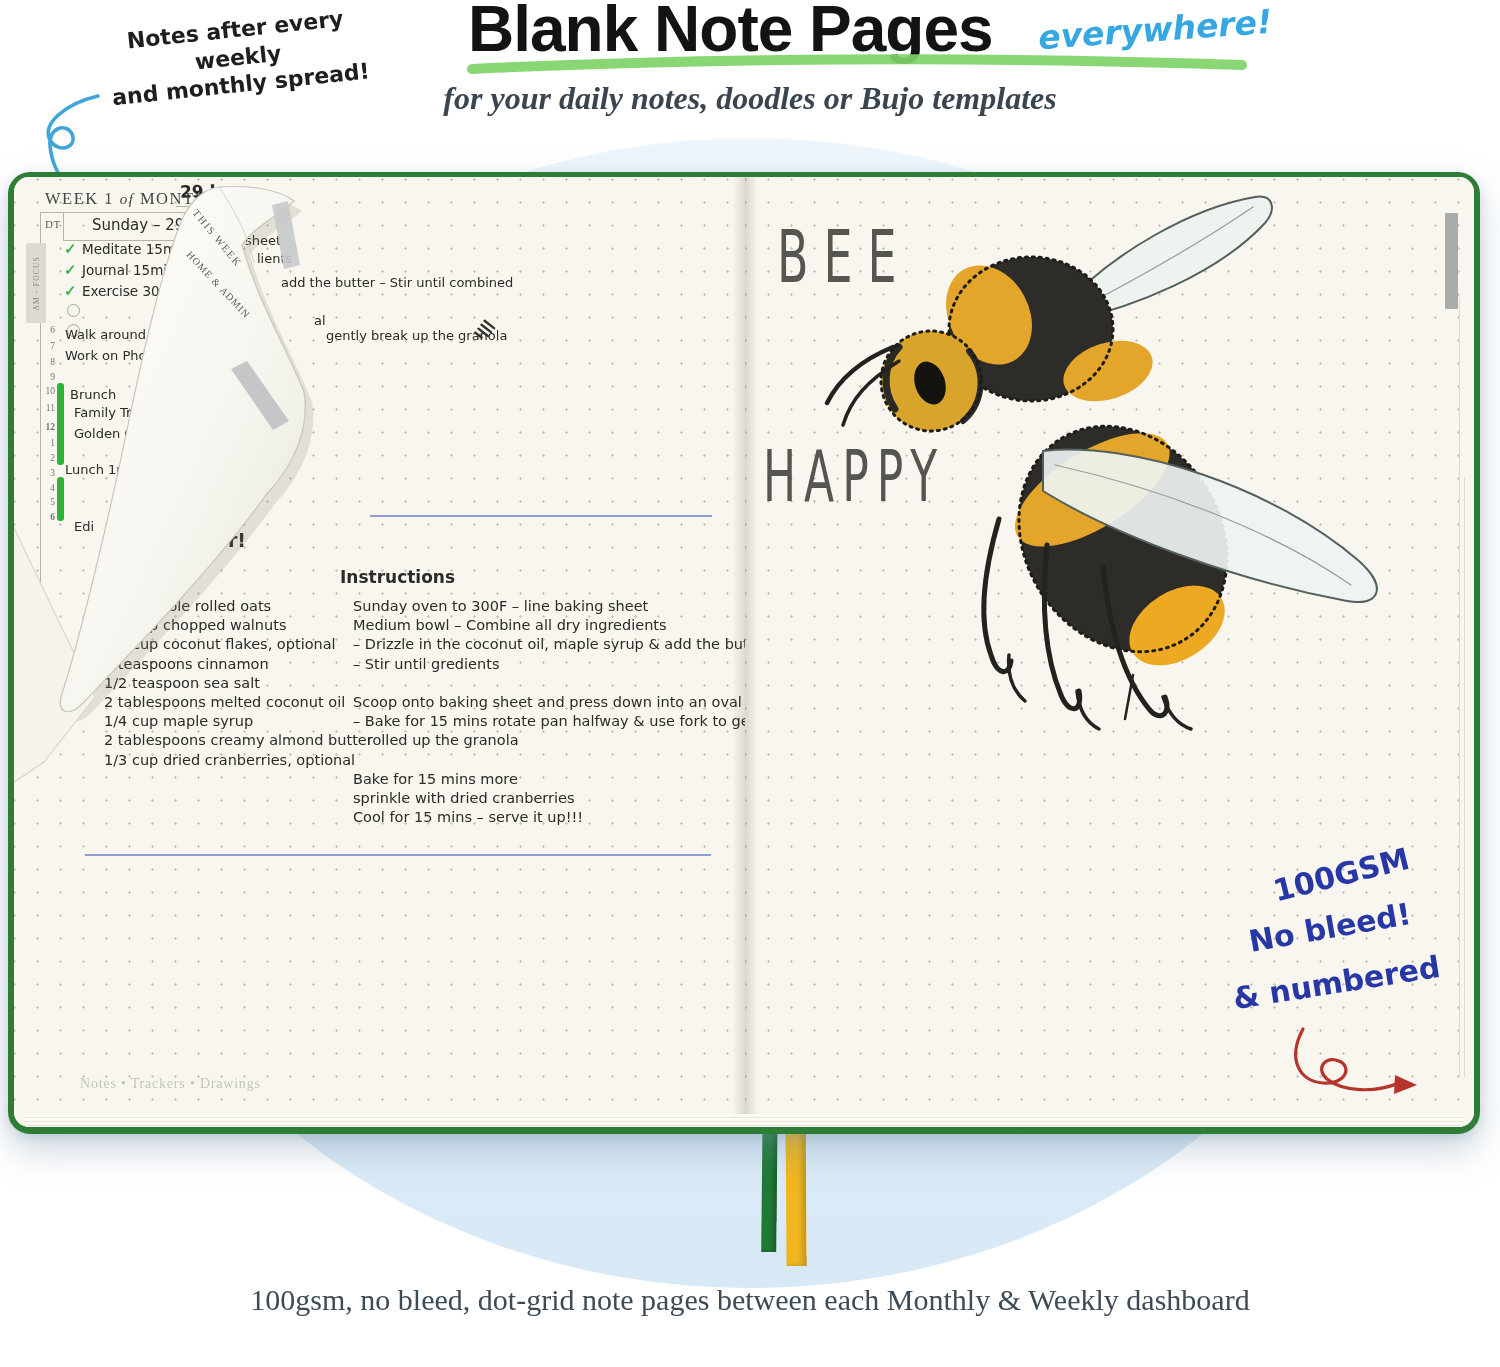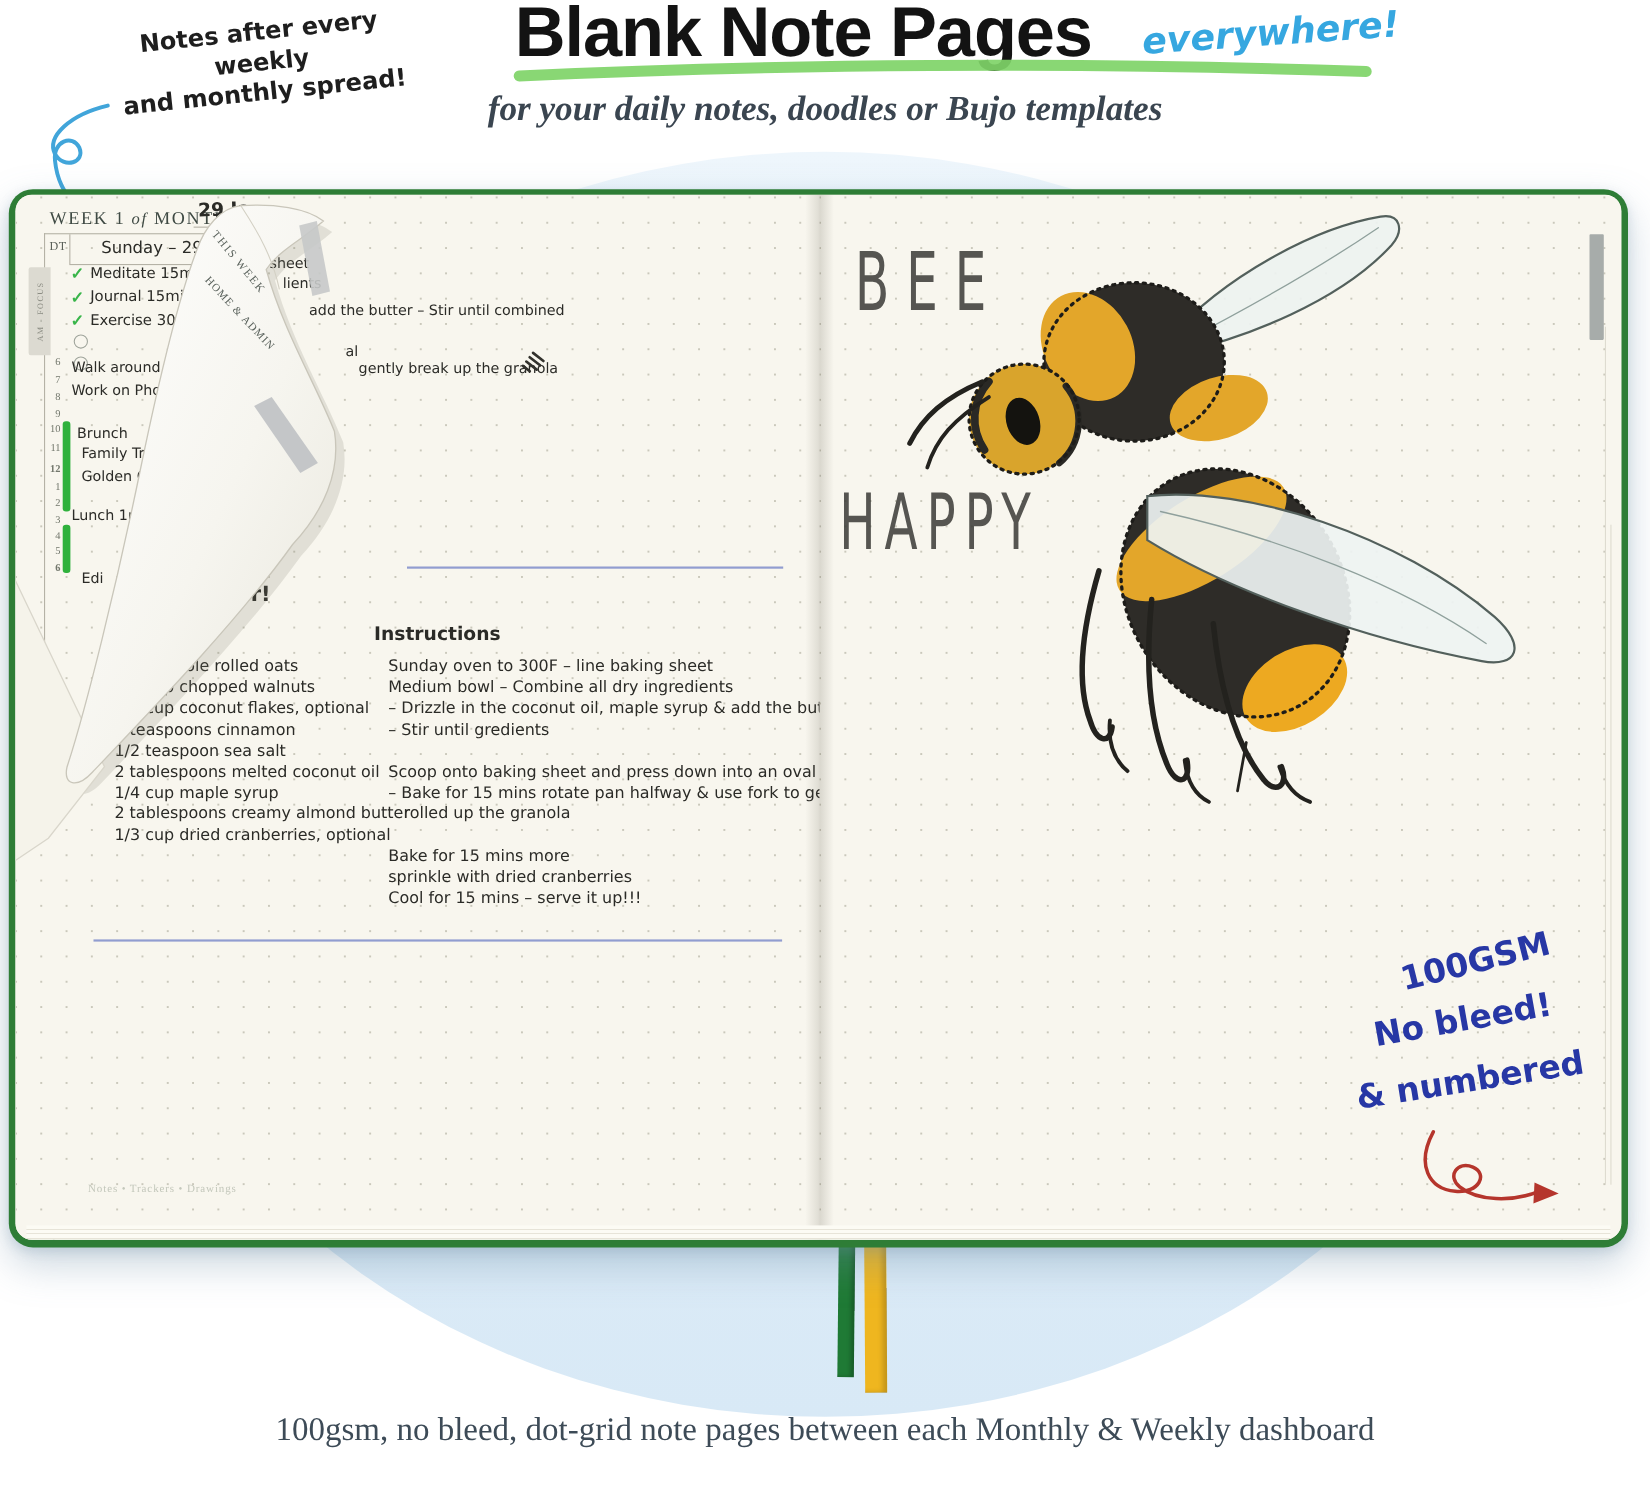--- a/index.html
+++ b/index.html
@@ -57,21 +57,21 @@
   
   .blueline{position:absolute;height:1.6px;background:#6f7fc5;opacity:.75;}
   .recipe-title{position:absolute;left:101px;top:352px;font-size:19px;font-weight:bold;}
   .ing-head{position:absolute;left:78px;top:398px;font-size:17px;font-weight:bold;}
   .ins-head{position:absolute;left:326px;top:390px;font-size:17px;font-weight:bold;}
   .ing-list{position:absolute;left:81px;top:421px;}
   .ins-list{position:absolute;left:339px;top:421px;}
   .ing-line,.ins-line{height:19.2px;font-size:14.5px;white-space:pre;}
   .ing-line:not(:first-child){padding-left:9px;}
   .pagenum{position:absolute;font-family:Liberation Mono, monospace;font-size:10px;color:#4c4c44;margin-top:44px;}
-  .footer-txt{position:absolute;left:66px;top:899px;font-family:"Liberation Serif",serif;font-size:10px;
+  .footer-txt{position:absolute;left:66px;top:899px;font-family:"Liberation Serif",serif;font-size:14px;
     color:#c3c7bb;letter-spacing:.8px;}
   
   .bigword{position:absolute;font-family:"DejaVu Sans",sans-serif;color:#3a3a36;opacity:.85;
     transform-origin:top left;}
   .word-bee{left:32px;top:36px;font-size:46px;letter-spacing:15px;transform:scaleY(1.6);}
   .word-happy{left:18px;top:258px;font-size:44px;letter-spacing:8px;transform:scaleY(1.6);}
   .bluenote{position:absolute;font-family:"DejaVu Sans",sans-serif;font-weight:bold;font-size:30px;
     color:#2737a5;white-space:nowrap;}
   .rtab{position:absolute;left:700px;top:36px;width:13px;height:96px;background:#a7acaa;border-radius:1px;}
   

